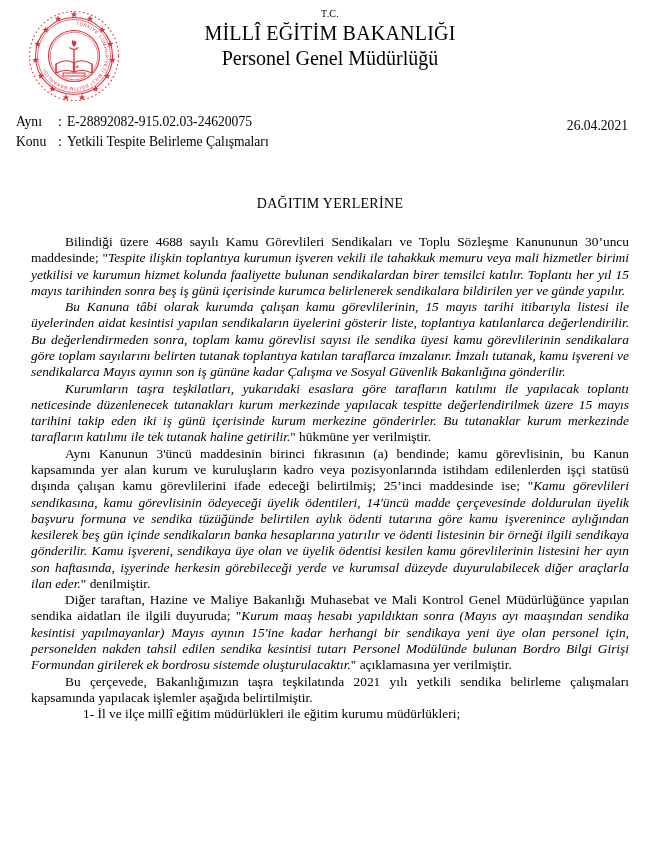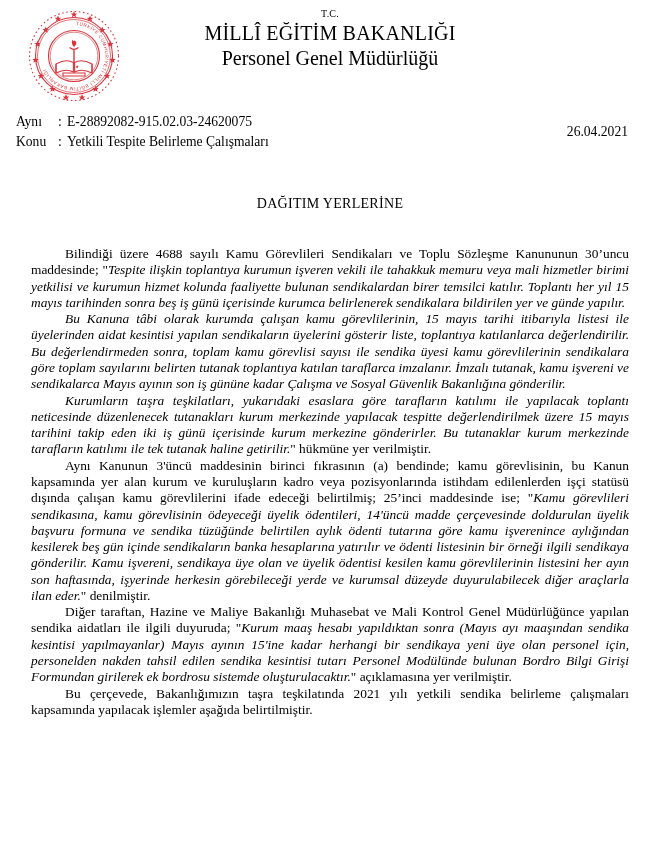--- a/index.html
+++ b/index.html
@@ -66,35 +66,35 @@
     font-size: 13.6px;
     line-height: 1.48;
   }
   .meta-row { display: flex; align-items: baseline; white-space: pre; }
   .meta-key { display: inline-block; width: 42px; }
   .meta-sep { display: inline-block; width: 9px; }
   .meta-val { }
   .meta-date {
     position: absolute;
     right: 32px;
-    top: 10px;
+    top: 4px;
     font-size: 13.6px;
   }
 
   
   .recipient {
     text-align: center;
     font-size: 14px;
     margin-top: 38px;
     letter-spacing: 0.3px;
   }
 
   
   .body-copy {
-    margin-top: 34px;
+    margin-top: 22px;
     padding: 0 31px;
     font-size: 13.4px;
     line-height: 1.215;
     text-align: justify;
     text-justify: inter-word;
   }
   .body-copy p {
     margin: 0;
     text-indent: 34px;
   }
@@ -193,15 +193,16 @@
 
   <div class="recipient">DAĞITIM YERLERİNE</div>
 
   <div class="body-copy" id="body-copy">
       <p><span>Bilindiği üzere 4688 sayılı Kamu Görevlileri Sendikaları ve Toplu Sözleşme Kanununun 30’uncu maddesinde; "</span><span class="q">Tespite ilişkin toplantıya kurumun işveren vekili ile tahakkuk memuru veya mali hizmetler birimi yetkilisi ve kurumun hizmet kolunda faaliyette bulunan sendikalardan birer temsilci katılır. Toplantı her yıl 15 mayıs tarihinden sonra beş iş günü içerisinde kurumca belirlenerek sendikalara bildirilen yer ve günde yapılır.</span></p>
       <p><span class="q">Bu Kanuna tâbi olarak kurumda çalışan kamu görevlilerinin, 15 mayıs tarihi itibarıyla listesi ile üyelerinden aidat kesintisi yapılan sendikaların üyelerini gösterir liste, toplantıya katılanlarca değerlendirilir. Bu değerlendirmeden sonra, toplam kamu görevlisi sayısı ile sendika üyesi kamu görevlilerinin sendikalara göre toplam sayılarını belirten tutanak toplantıya katılan taraflarca imzalanır. İmzalı tutanak, kamu işvereni ve sendikalarca Mayıs ayının son iş gününe kadar Çalışma ve Sosyal Güvenlik Bakanlığına gönderilir.</span></p>
       <p><span class="q">Kurumların taşra teşkilatları, yukarıdaki esaslara göre tarafların katılımı ile yapılacak toplantı neticesinde düzenlenecek tutanakları kurum merkezinde yapılacak tespitte değerlendirilmek üzere 15 mayıs tarihini takip eden iki iş günü içerisinde kurum merkezine gönderirler. Bu tutanaklar kurum merkezinde tarafların katılımı ile tek tutanak haline getirilir.</span><span>" hükmüne yer verilmiştir.</span></p>
       <p><span>Aynı Kanunun 3'üncü maddesinin birinci fıkrasının (a) bendinde; kamu görevlisinin, bu Kanun kapsamında yer alan kurum ve kuruluşların kadro veya pozisyonlarında istihdam edilenlerden işçi statüsü dışında çalışan kamu görevlilerini ifade edeceği belirtilmiş; 25’inci maddesinde ise; "</span><span class="q">Kamu görevlileri sendikasına, kamu görevlisinin ödeyeceği üyelik ödentileri, 14'üncü madde çerçevesinde doldurulan üyelik başvuru formuna ve sendika tüzüğünde belirtilen aylık ödenti tutarına göre kamu işverenince aylığından kesilerek beş gün içinde sendikaların banka hesaplarına yatırılır ve ödenti listesinin bir örneği ilgili sendikaya gönderilir. Kamu işvereni, sendikaya üye olan ve üyelik ödentisi kesilen kamu görevlilerinin listesini her ayın son haftasında, işyerinde herkesin görebileceği yerde ve kurumsal düzeyde duyurulabilecek diğer araçlarla ilan eder.</span><span>" denilmiştir.</span></p>
       <p><span>Diğer taraftan, Hazine ve Maliye Bakanlığı Muhasebat ve Mali Kontrol Genel Müdürlüğünce yapılan sendika aidatları ile ilgili duyuruda; "</span><span class="q">Kurum maaş hesabı yapıldıktan sonra (Mayıs ayı maaşından sendika kesintisi yapılmayanlar) Mayıs ayının 15'ine kadar herhangi bir sendikaya yeni üye olan personel için, personelden nakden tahsil edilen sendika kesintisi tutarı Personel Modülünde bulunan Bordro Bilgi Girişi Formundan girilerek ek bordrosu sistemde oluşturulacaktır.</span><span>" açıklamasına yer verilmiştir.</span></p>
       <p><span>Bu çerçevede, Bakanlığımızın taşra teşkilatında 2021 yılı yetkili sendika belirleme çalışmaları kapsamında yapılacak işlemler aşağıda belirtilmiştir.</span></p>
+      <p class="item-1"><span>1- İl ve ilçe millî eğitim müdürlükleri ile eğitim kurumu  müdürlükleri;</span></p>
     </div>
 
 </div>
 
 </body></html>

